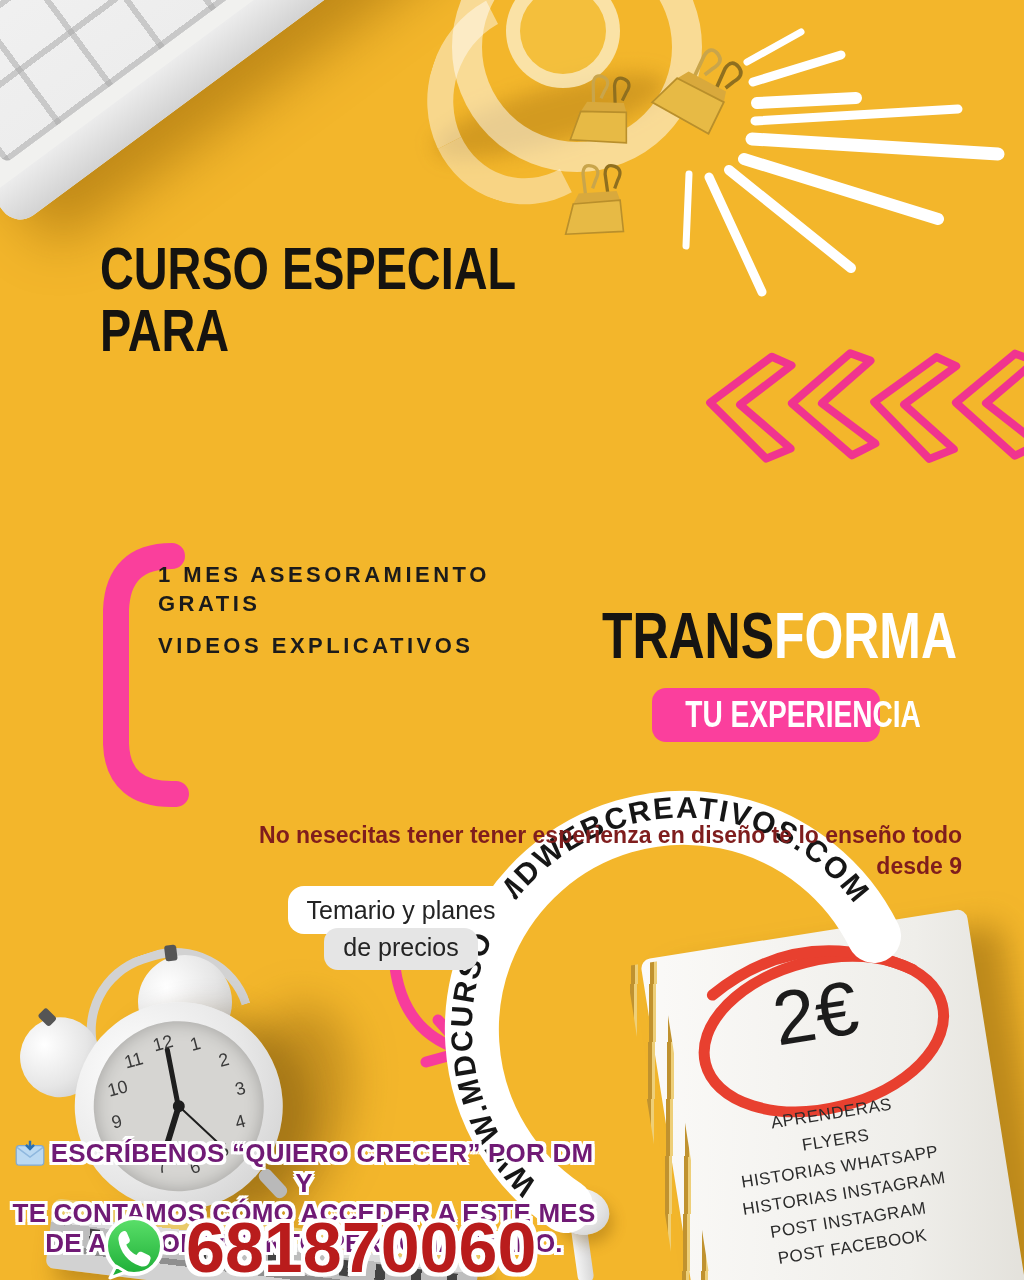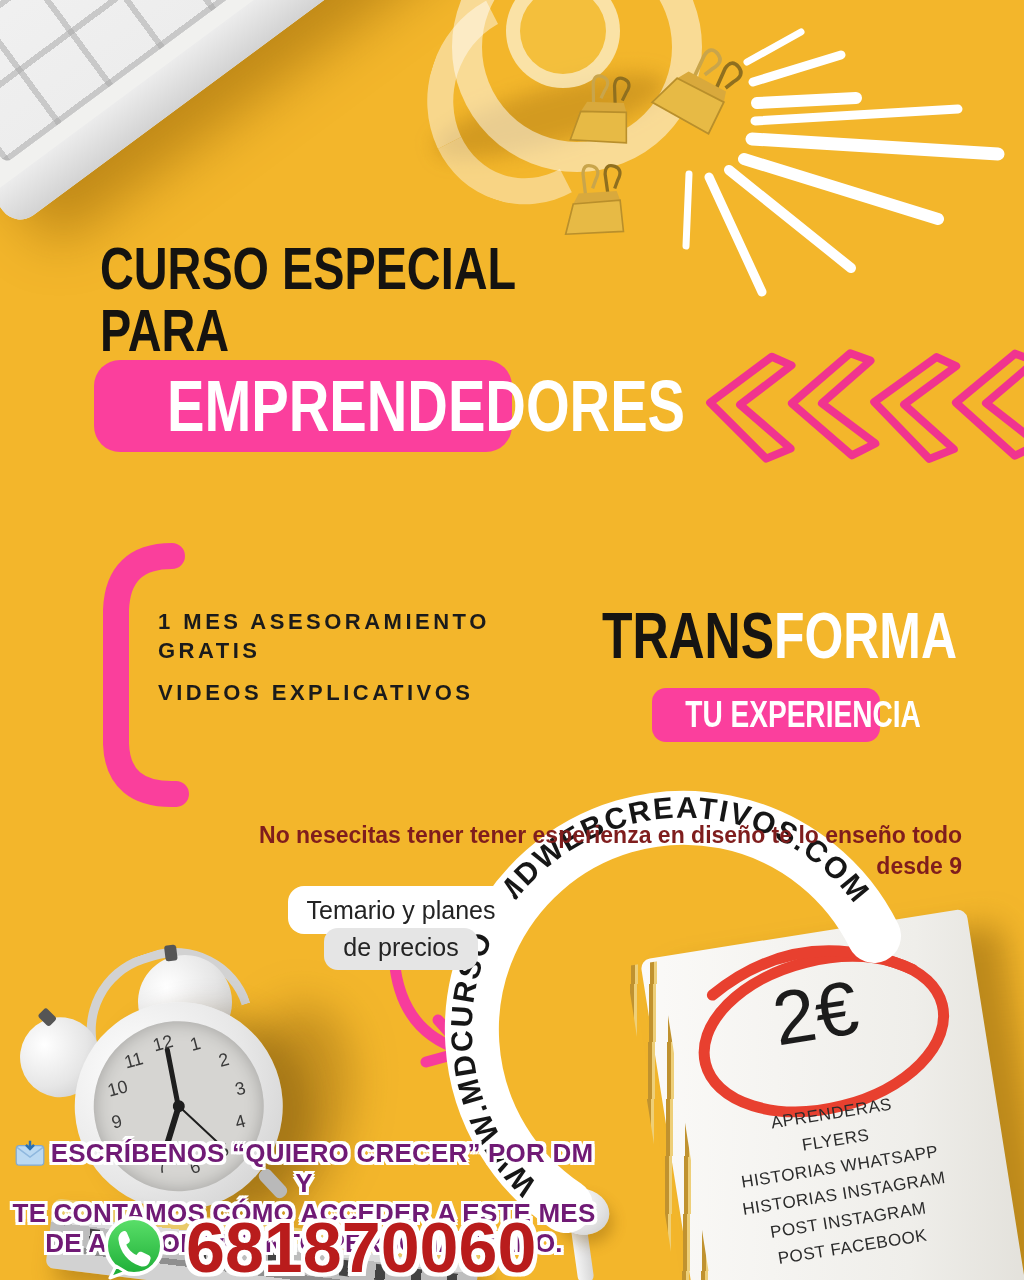--- a/index.html
+++ b/index.html
@@ -38,21 +38,21 @@
   
   .overlay{left:0;top:0;width:1024px;height:1280px;z-index:4;pointer-events:none;}
 
   
   .title{left:100px;top:222px;font-weight:700;font-size:60px;line-height:62px;color:#151310;z-index:5;margin-top:16px;}
   .badge{left:94px;top:360px;width:418px;height:92px;border-radius:26px;background:#FB3F9D;
     text-align:center;z-index:5;}
   .badge span{font-weight:700;font-size:72px;line-height:92px;color:#fff;}
 
   
-  .perks{left:158px;top:560px;width:402px;z-index:5;margin-top:47px;}
+  .perks{left:158px;top:560px;width:402px;z-index:5;}
   .perk{font-weight:700;font-size:22px;line-height:1.32;letter-spacing:3.5px;color:#1b1b1b;margin-bottom:13px;}
 
   
   .transforma{left:602px;top:604px;font-weight:700;font-size:64px;line-height:64px;z-index:5;}
   .transforma .b{color:#161412;} .transforma .w{color:#fff;}
   .tu-exp{left:652px;top:688px;width:228px;height:54px;border-radius:14px;background:#FB3F9D;
     text-align:center;z-index:5;}
   .tu-exp span{font-weight:700;font-size:36px;line-height:54px;color:#fff;}
 
   
@@ -251,23 +251,20 @@
       <text font-family="Liberation Sans, sans-serif" font-weight="700" font-size="30" letter-spacing="2" fill="#161616">
         <textPath href="#arcpath" startOffset="50%" text-anchor="middle">WWW.MDCURSOS.MDWEBCREATIVOS.COM</textPath>
       </text>
     </g>
   </svg>
 
   <div class="abs title">
     <span class="cond">CURSO ESPECIAL</span><br>
     <span class="cond">PARA</span>
   </div>
-  <div class="abs badge">
-    <span class="cond-c">EMPRENDEDORES</span>
-  </div>
 
   <div class="abs perks">
     <div class="perk">1 MES ASESORAMIENTO GRATIS</div>
     <div class="perk">VIDEOS EXPLICATIVOS</div>
   </div>
 
   <div class="abs transforma">
     <span class="cond"><span class="b">TRANS</span><span class="w">FORMA</span></span>
   </div>
   <div class="abs tu-exp">

